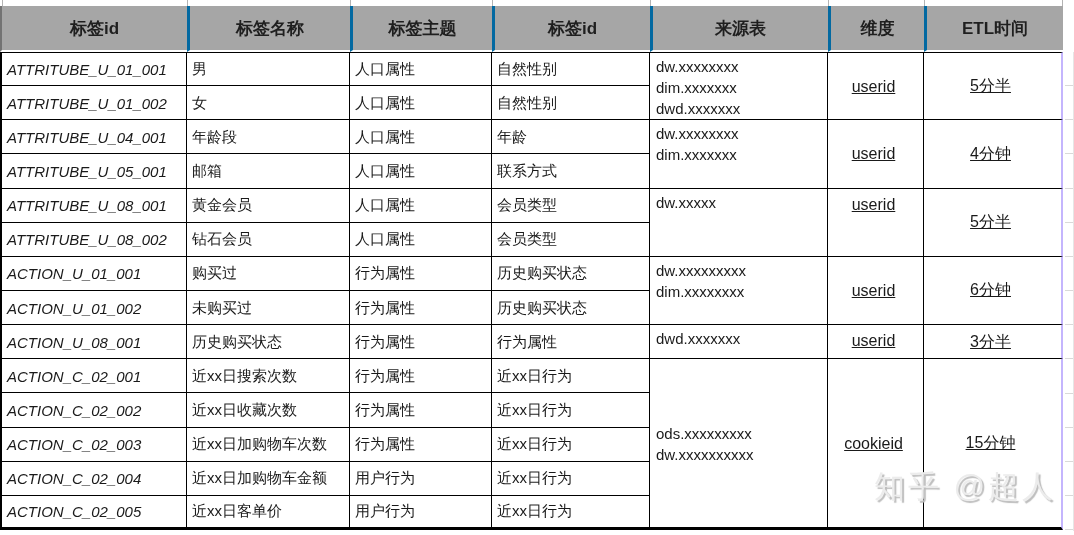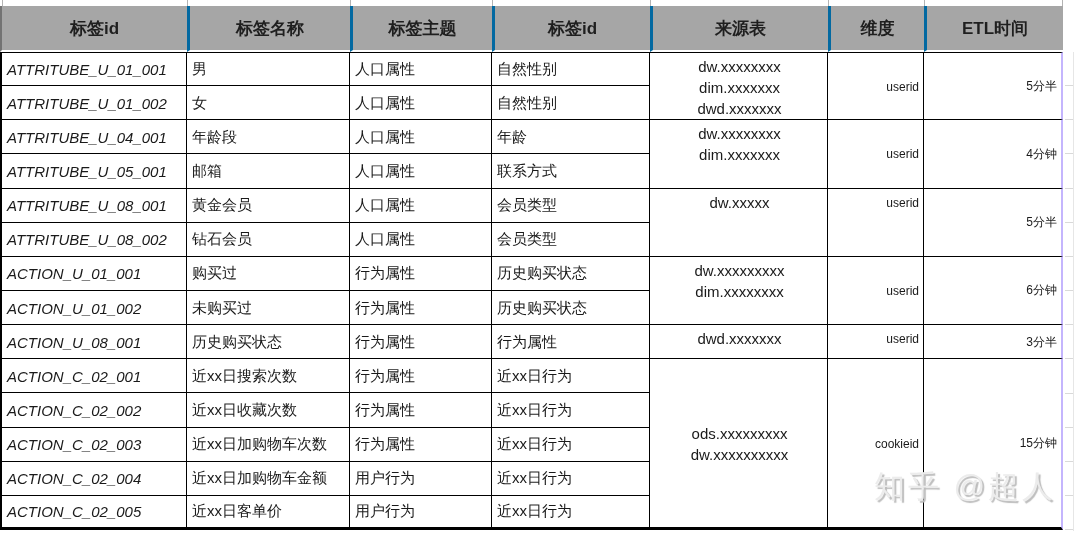--- a/index.html
+++ b/index.html
@@ -36,24 +36,24 @@
     border-right: 1px solid #000;
     border-bottom: 1px solid #000;
     padding: 1px 4px 0 5px;
     vertical-align: middle;
     text-align: left;
     overflow: hidden;
   }
   tbody tr:first-child td { border-top: 1px solid #000; }
   tbody td:first-child { border-left: 2px solid #000; font-style: italic; }
 
-  td.source { white-space: pre-line; line-height: 21px; padding-left: 6px; text-align: center; }
+  td.source { white-space: pre-line; line-height: 21px; padding-left: 6px; }
   td.v-top  { vertical-align: top; padding-top: 3px; }
   td.dim-top{ vertical-align: top; padding-top: 7px; }
-  td.dim, td.etl { text-align: right; font-size: 12px; padding-left: 0; }
+  td.dim, td.etl { text-align: center; font-size: 16px; padding-left: 0; text-decoration: underline; }
   td.etl { border-right: 2px solid #c4b5fd; }
   td.b-edge { border-bottom: 3px solid #000; }
 
   .tick { position: absolute; top: 0; width: 1px; height: 6px; background: #b3b3b3; }
 
   .right-stubs {
     position: absolute;
     left: 1065px; top: 52px;
     width: 9px; height: 479px;
     background: repeating-linear-gradient(

